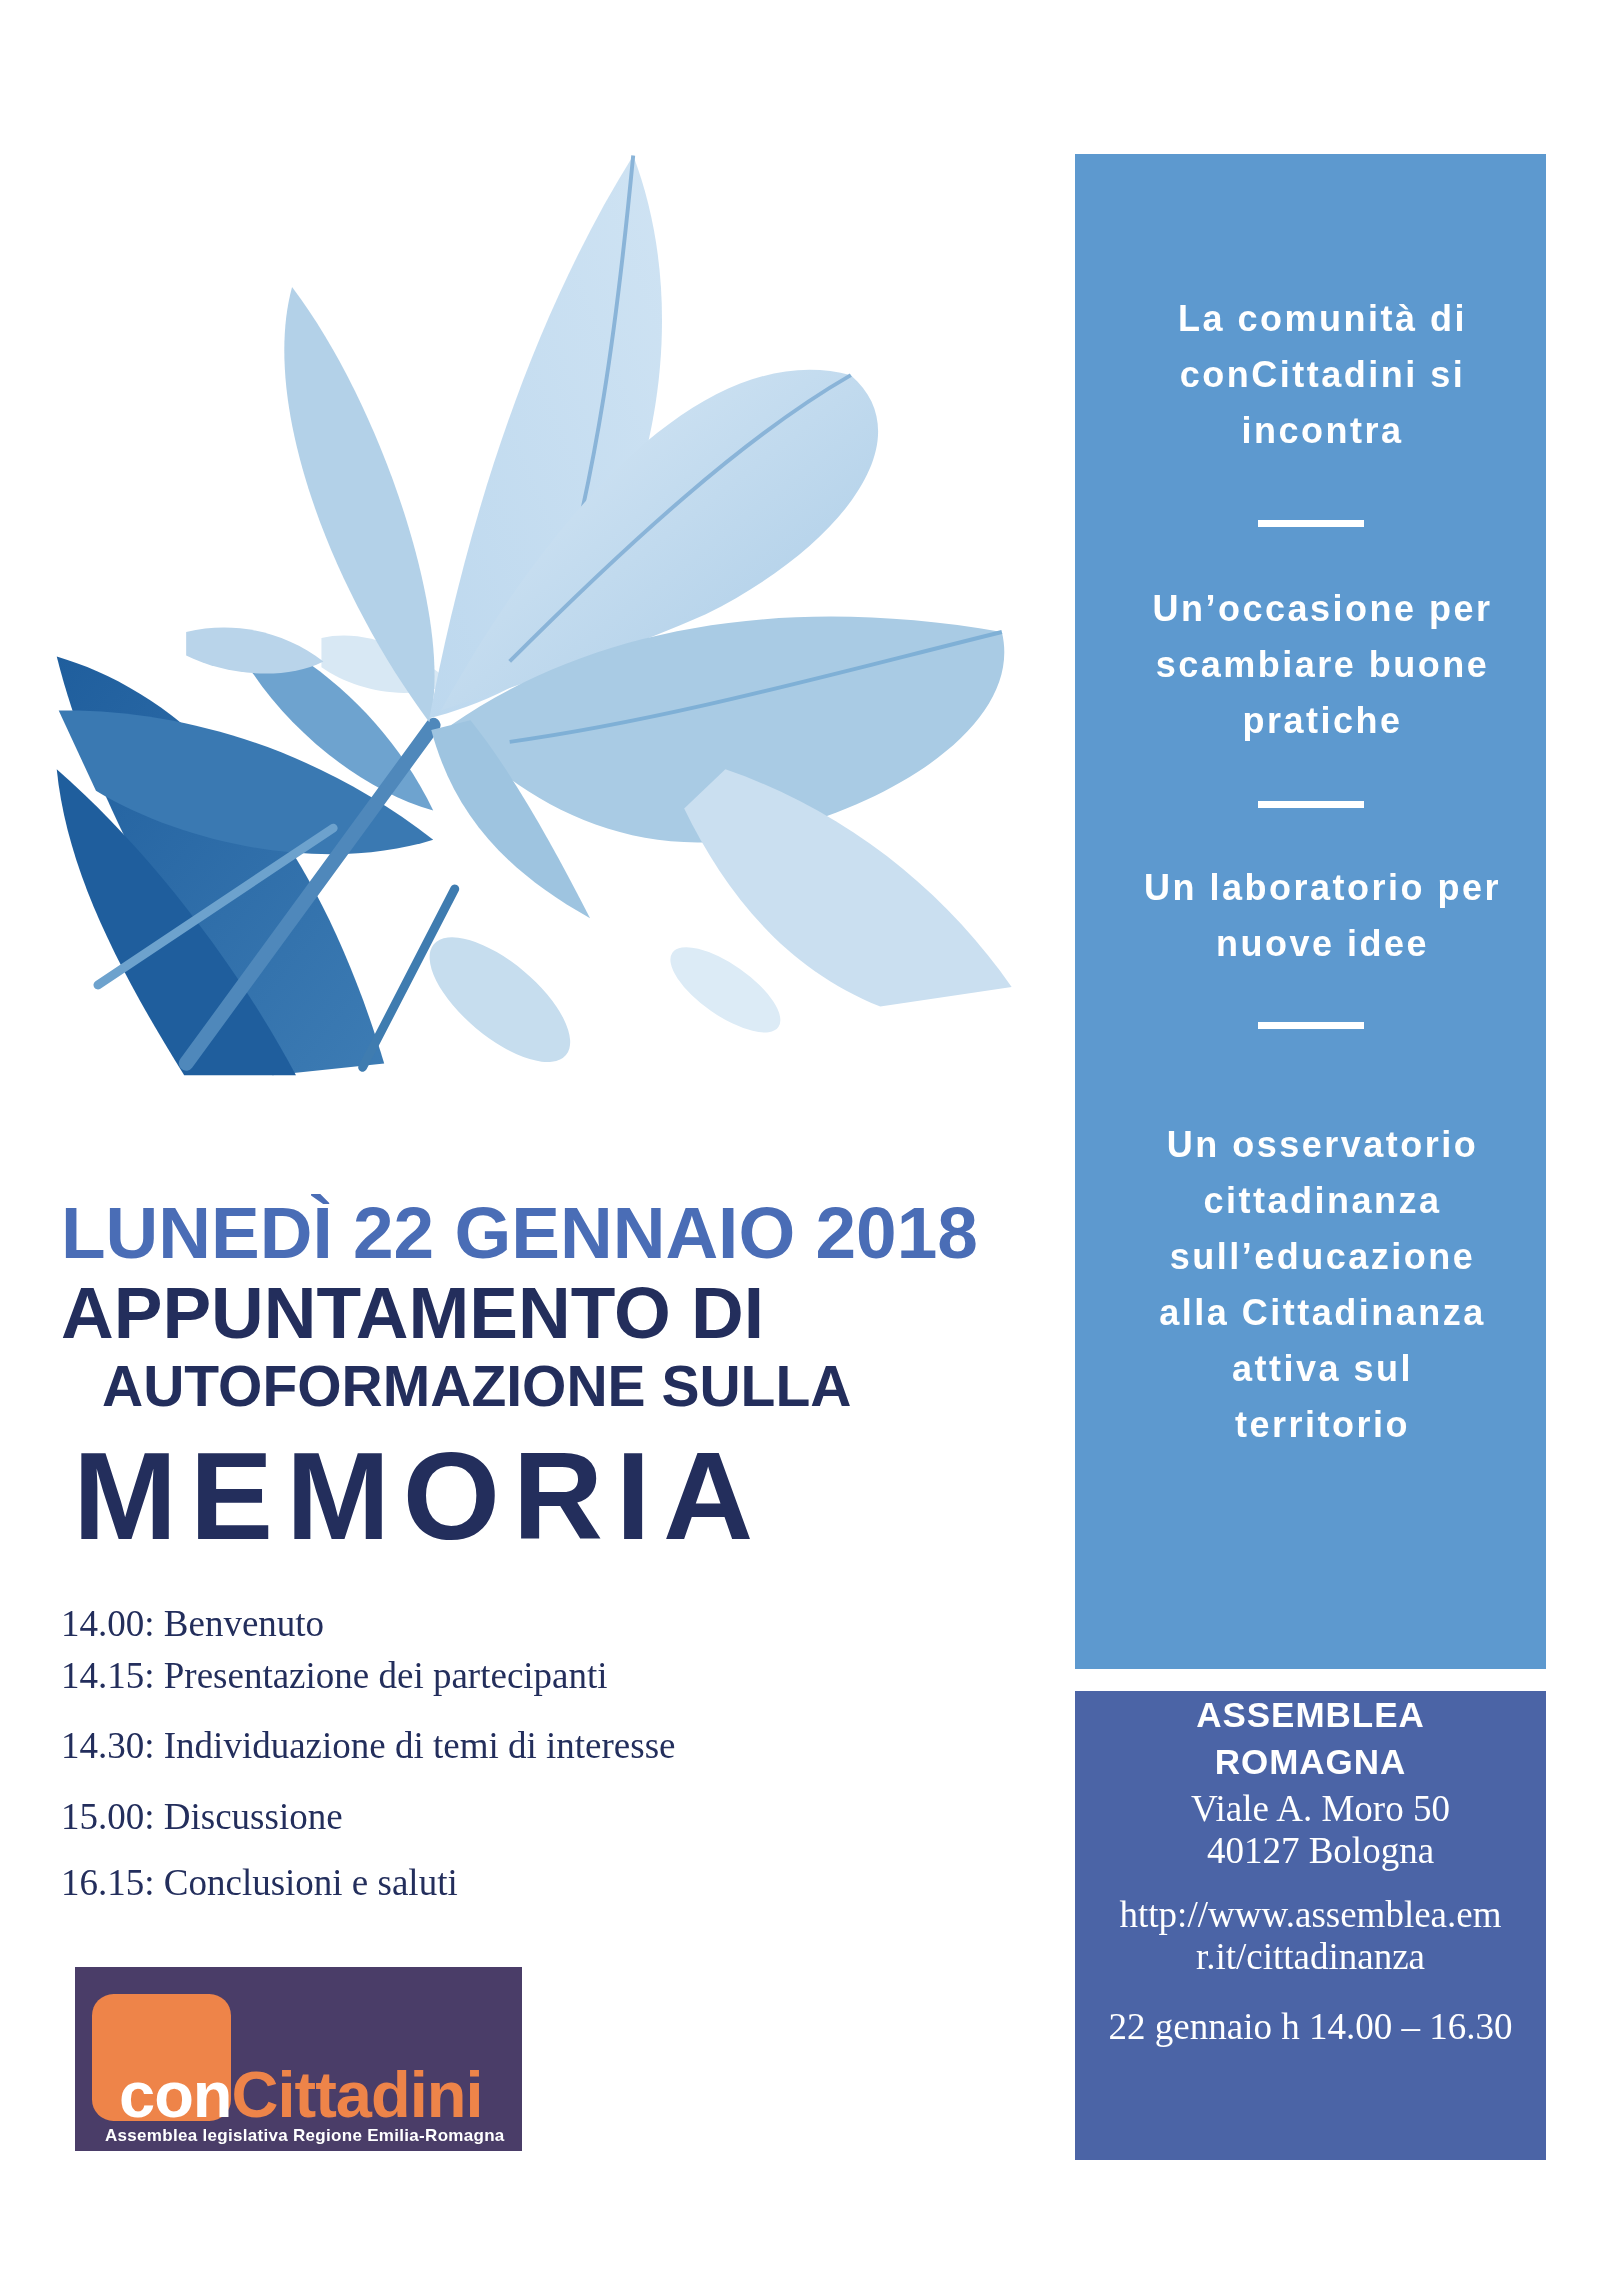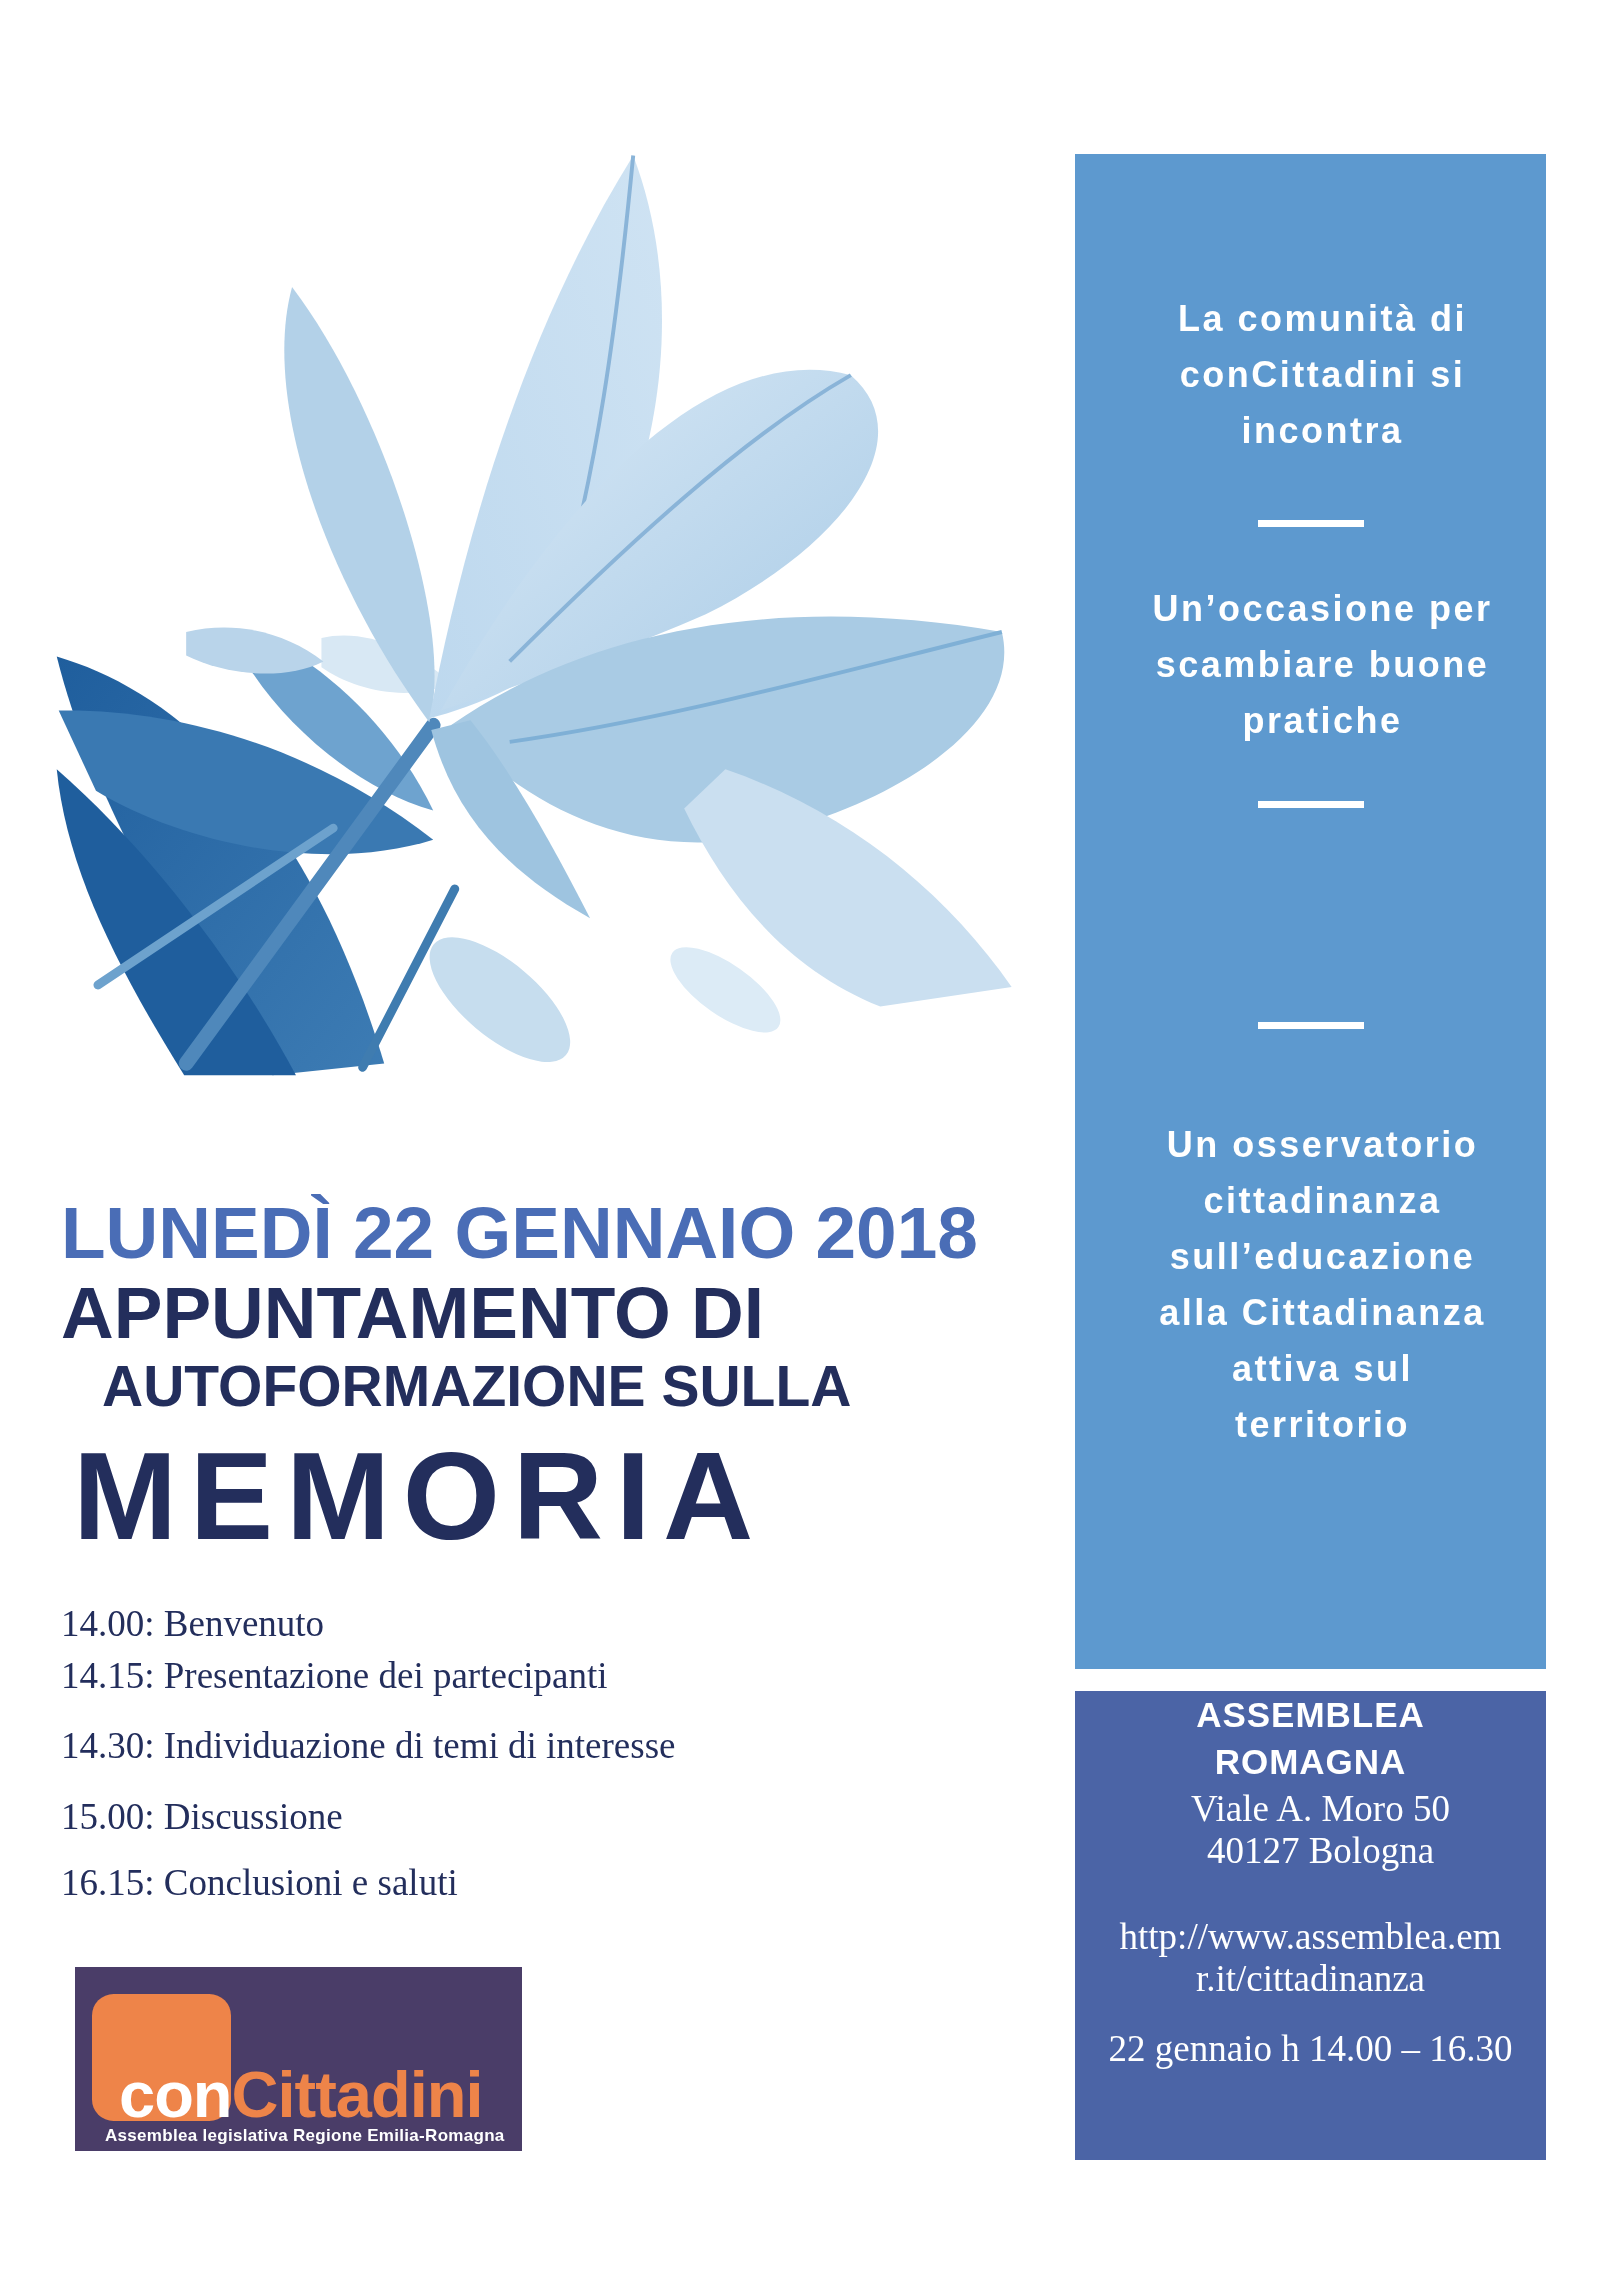--- a/index.html
+++ b/index.html
@@ -27,21 +27,21 @@
   .sb-block{position:absolute;left:12px;width:100%;text-align:center;color:#ffffff;
             font-weight:bold;font-size:36px;letter-spacing:2.5px;line-height:56px;}
   .sb1{top:137px}.sb2{top:427px}.sb3{top:706px}.sb4{top:963px}
   .sb-sep{position:absolute;left:50%;transform:translateX(-50%);width:106px;height:6.9px;background:#ffffff;}
   .s1{top:366px}.s2{top:647px}.s3{top:868px}
   
   .info-box{position:absolute;left:1075px;top:1691px;width:471px;height:469px;
             background:#4b64a6;color:#ffffff;text-align:center;}
   .org{font-weight:bold;font-size:35px;line-height:47px;letter-spacing:1px;}
   .addr{font-family:"Liberation Serif",serif;font-size:37px;line-height:42px;margin-top:2.9px;padding-left:20px;}
-  .url{font-family:"Liberation Serif",serif;font-size:37px;line-height:42px;margin-top:44px;}
+  .url{font-family:"Liberation Serif",serif;font-size:37px;line-height:42px;margin-top:22px;}
   .sched{font-family:"Liberation Serif",serif;font-size:37px;line-height:42px;margin-top:28px;}
   
   .logo{position:absolute;left:75px;top:1967px;width:447px;height:184px;background:#4a3d68;}
   .logo-square{position:absolute;left:16.7px;top:27.4px;width:139px;height:127px;
                background:#ee8449;border-radius:21.6px;}
   .logo-word{position:absolute;left:44px;top:95px;font-size:65px;font-weight:bold;
              letter-spacing:-1px;line-height:1;white-space:nowrap;}
   .logo-con{color:#ffffff;}
   .logo-citt{color:#ee8449;}
   .logo-tagline{position:absolute;left:30px;top:159px;font-size:17px;font-weight:bold;
@@ -116,20 +116,24 @@
       <div>conCittadini si</div>
       <div>incontra</div>
     </div>
     <div class="sb-sep s1"></div>
     <div class="sb-block sb2">
       <div>Un’occasione per</div>
       <div>scambiare buone</div>
       <div>pratiche</div>
     </div>
     <div class="sb-sep s2"></div>
+    <div class="sb-block sb3">
+      <div>Un laboratorio per</div>
+      <div>nuove idee</div>
+    </div>
     <div class="sb-sep s3"></div>
     <div class="sb-block sb4">
       <div>Un osservatorio</div>
       <div>cittadinanza</div>
       <div>sull’educazione</div>
       <div>alla Cittadinanza</div>
       <div>attiva sul</div>
       <div>territorio</div>
     </div>
   </div>

